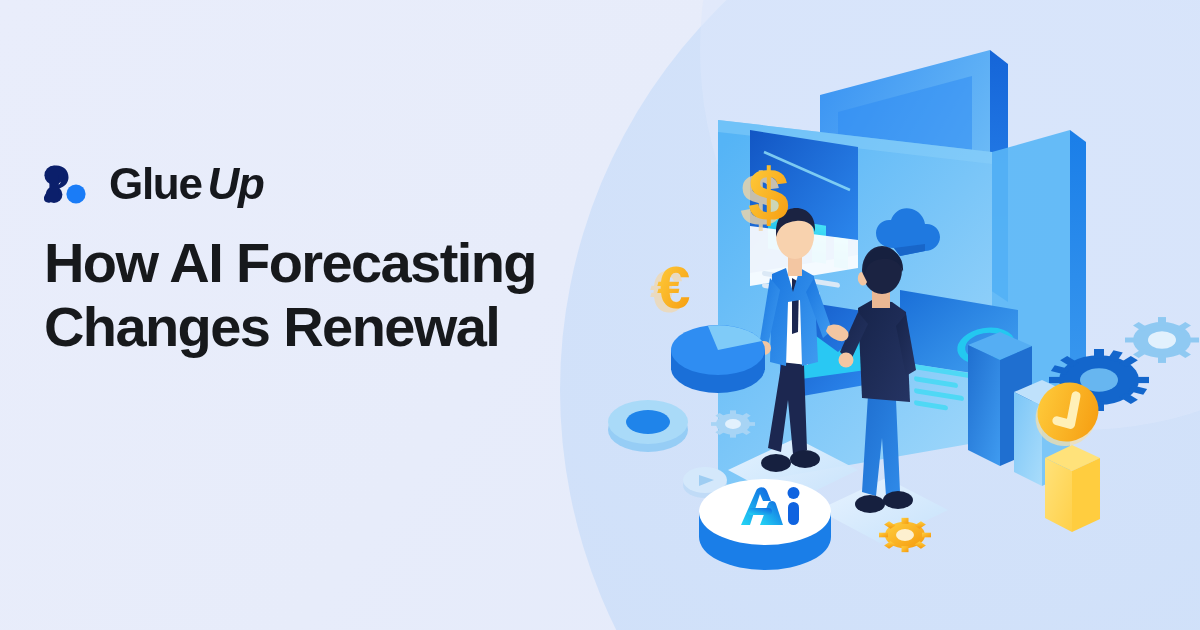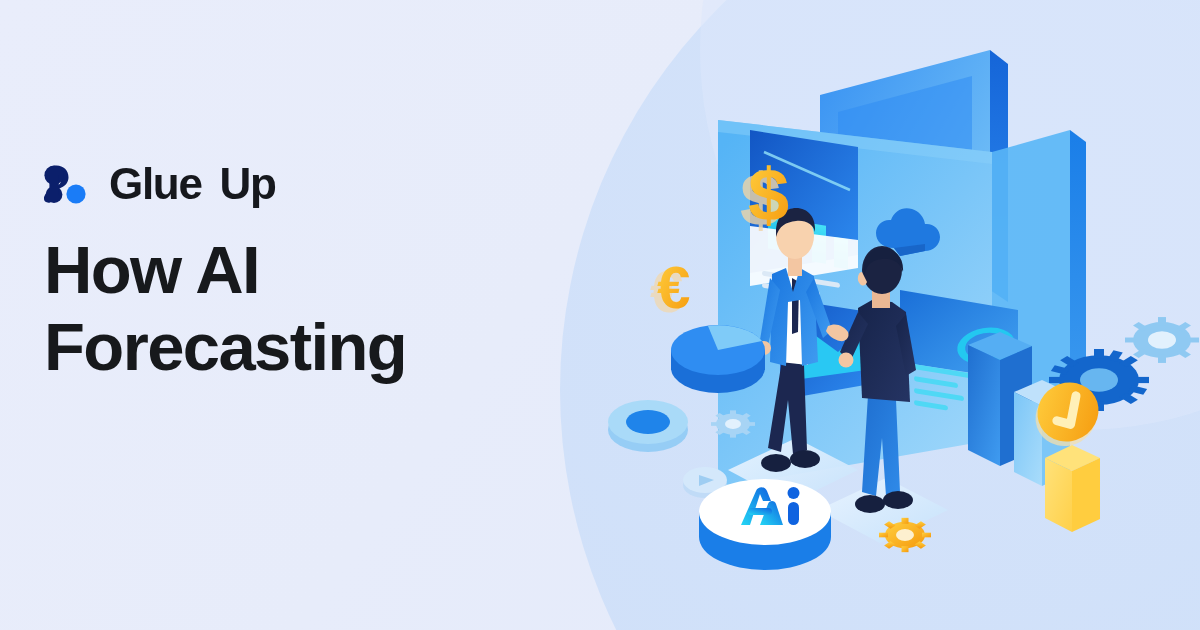--- a/index.html
+++ b/index.html
@@ -58,25 +58,25 @@
   }
   .logo-mark { width: 52px; height: 42px; display: block; }
   .logo-word {
     font-size: 44px;
     font-weight: 700;
     color: #16181d;
     letter-spacing: -1.3px;
     line-height: 1;
     white-space: nowrap;
   }
-  .logo-word .up { margin-left: 18px; }
+  .logo-word .up { margin-left: 6px; font-style: italic; }
 
   .headline {
     margin: 21px 0 0 0;
-    font-size: 67px;
+    font-size: 56px;
     line-height: 1.15;
     font-weight: 700;
     color: #17191c;
     letter-spacing: -1.6px;
     max-width: 580px;
   }
   .headline .ln { display: block; }
 
   
   #illo {
@@ -111,20 +111,21 @@
           <circle cx="10.0" cy="31.6" r="8.4" fill="#0b1f6b"></circle>
           <rect x="5.4" y="12.0" width="9.4" height="20" fill="#0b1f6b"></rect>
           <circle cx="32.0" cy="31.0" r="9.6" fill="#1a7cf7"></circle>
         </svg>
       </span>
       <span class="logo-word"><span>Glue</span><span class="up">Up</span></span>
     </div>
 
     <h1 class="headline">
       <span class="ln">How AI Forecasting</span>
+      <span class="ln">Changes Renewal</span>
     </h1>
   </div>
 
   <div id="illo">
     <svg viewBox="0 0 600 570" xmlns="http://www.w3.org/2000/svg">
       <defs>
         <linearGradient id="gScreenBack" x1="0" y1="0" x2="1" y2="1">
           <stop offset="0" stop-color="#2f8df2"></stop>
             <stop offset="1" stop-color="#7ecbf8"></stop>
         </linearGradient>

